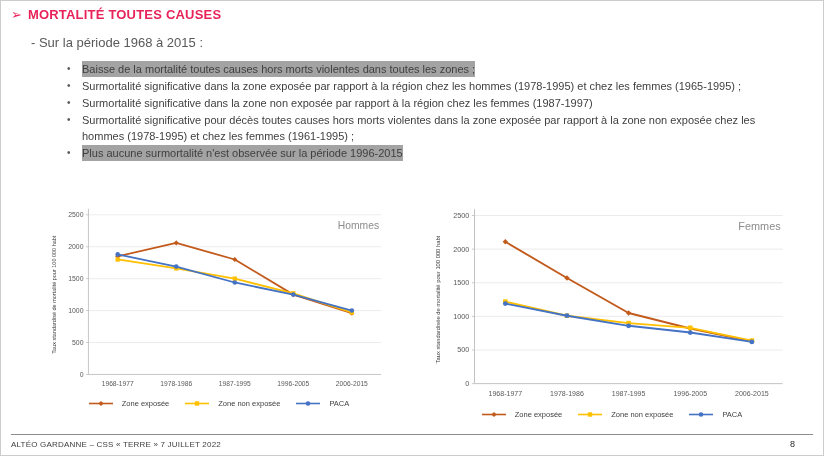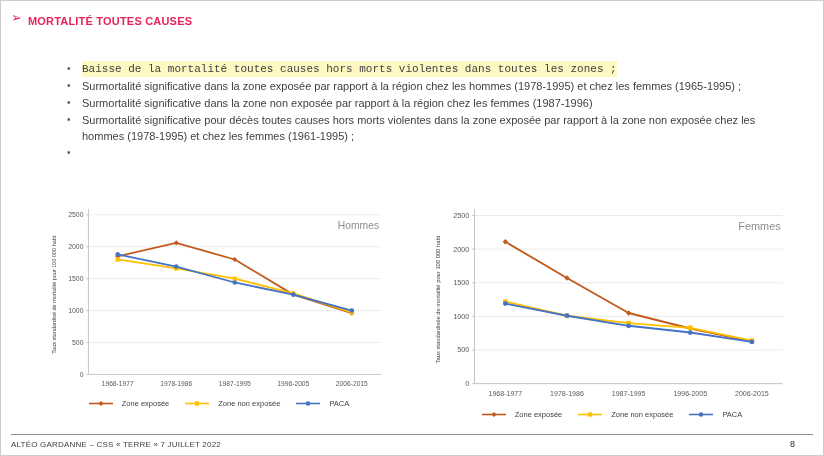--- a/index.html
+++ b/index.html
@@ -1,26 +1,26 @@
 <!DOCTYPE html>
 <html><head>
 <meta charset="utf-8">
 <style>
   html,body{margin:0;padding:0;background:#ffffff;font-family:"Liberation Sans",sans-serif;}
   .page{position:relative;width:824px;height:456px;box-sizing:border-box;background:#ffffff;
         border:1px solid #cccccc;overflow:hidden;}
   .title-row{position:absolute;left:10px;top:6px;display:flex;align-items:center;}
   .arrow{color:#E8235A;font-size:13px;margin-right:6px;line-height:1;}
-  .title{color:#E8235A;font-size:11px;font-weight:bold;letter-spacing:.2px;margin-top:8px;}
+  .title{color:#E8235A;font-size:13px;font-weight:bold;letter-spacing:.2px;}
   .subtitle{position:absolute;left:30px;top:34px;font-size:13px;color:#595959;}
   .bullets{position:absolute;left:66px;top:60px;width:732px;}
   .bullet-row{display:flex;margin-bottom:1px;line-height:16px;}
   .dot{width:15px;flex:0 0 15px;color:#595959;font-size:10px;line-height:16px;}
   .bullet-text{font-size:11px;color:#3F3F3F;}
-  .bullet-text.hl{background:#fef9c3;font-family:Liberation Mono, monospace;}
+  .bullet-text.hl{background:#a3a3a3;}
   .chart{position:absolute;top:200px;}
   #chart-0{left:48px;width:340px;}
   #chart-1{left:432px;width:358px;}
   .chart svg.plot{display:block;width:100%;height:auto;}
   .legend{display:flex;justify-content:center;align-items:center;gap:16px;margin-top:1px;}
   .legend-item{display:flex;align-items:flex-end;gap:9px;}
   .legend-label{font-size:7.5px;color:#404040;}
   .footer{position:absolute;left:10px;right:10px;bottom:6px;border-top:1px solid #8C8C8C;
           padding-top:4px;display:flex;justify-content:space-between;align-items:center;text-align:center;}
   .footer-text{font-size:8px;color:#404040;letter-spacing:.2px;}
@@ -29,40 +29,42 @@
 </head>
 <body>
 
 <div class="page">
 
   <div class="title-row">
     <span class="arrow">➢</span>
     <span class="title">MORTALITÉ TOUTES CAUSES</span>
   </div>
 
+  <div class="subtitle">- Sur la période 1968 à 2015 :</div>
 
   <div class="bullets">
     <div class="bullet-row">
       <span class="dot">•</span>
       <span class="bullet-text hl">Baisse de la mortalité toutes causes hors morts violentes dans toutes les zones ;</span>
     </div>
     <div class="bullet-row">
       <span class="dot">•</span>
       <span class="bullet-text">Surmortalité significative dans la zone exposée par rapport à la région chez les hommes (1978-1995) et chez les femmes (1965-1995) ;</span>
     </div>
     <div class="bullet-row">
       <span class="dot">•</span>
-      <span class="bullet-text">Surmortalité significative dans la zone non exposée par rapport à la région chez les femmes (1987-1996)</span>
+      <span class="bullet-text">Surmortalité significative dans la zone non exposée par rapport à la région chez les femmes (1987-1997)</span>
     </div>
     <div class="bullet-row">
       <span class="dot">•</span>
       <span class="bullet-text">Surmortalité significative pour décès toutes causes hors morts violentes dans la zone exposée par rapport à la zone non exposée chez les hommes (1978-1995) et chez les femmes (1961-1995) ;</span>
     </div>
     <div class="bullet-row">
       <span class="dot">•</span>
+      <span class="bullet-text hl">Plus aucune surmortalité n'est observée sur la période 1996-2015</span>
     </div>
   </div>
 
   <div class="chart" id="chart-0">
     <svg class="plot" viewBox="0 0 345 200">
         <line x1="40" y1="143.6" x2="337" y2="143.6" stroke="#E3E3E3" stroke-width="0.7"></line>
         <line x1="40" y1="111.2" x2="337" y2="111.2" stroke="#E3E3E3" stroke-width="0.7"></line>
         <line x1="40" y1="78.8" x2="337" y2="78.8" stroke="#E3E3E3" stroke-width="0.7"></line>
         <line x1="40" y1="46.400000000000006" x2="337" y2="46.400000000000006" stroke="#E3E3E3" stroke-width="0.7"></line>
         <line x1="40" y1="14" x2="337" y2="14" stroke="#E3E3E3" stroke-width="0.7"></line>

